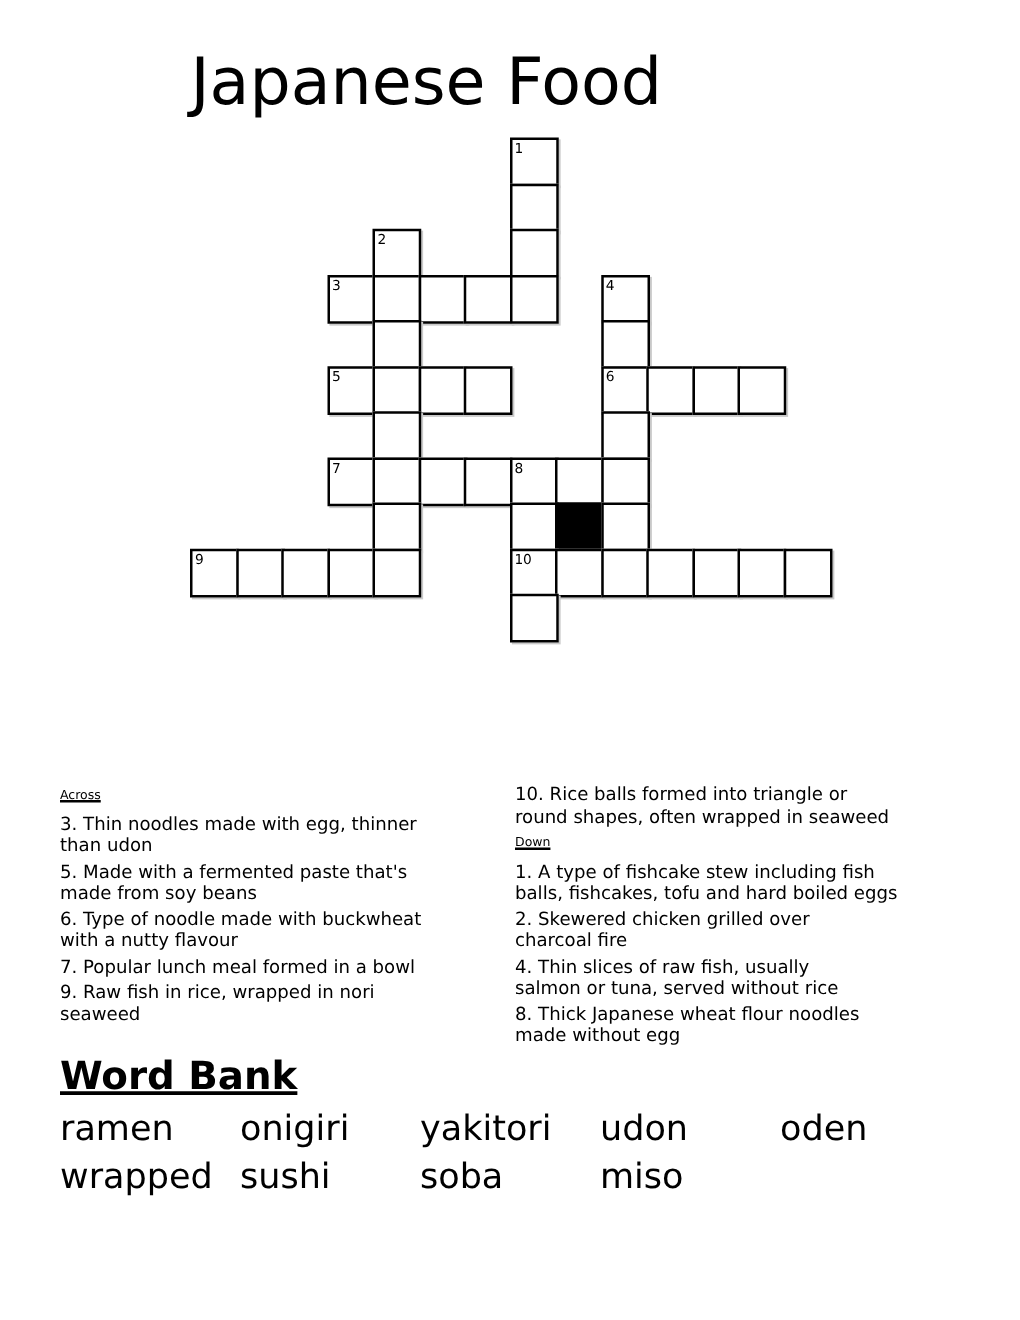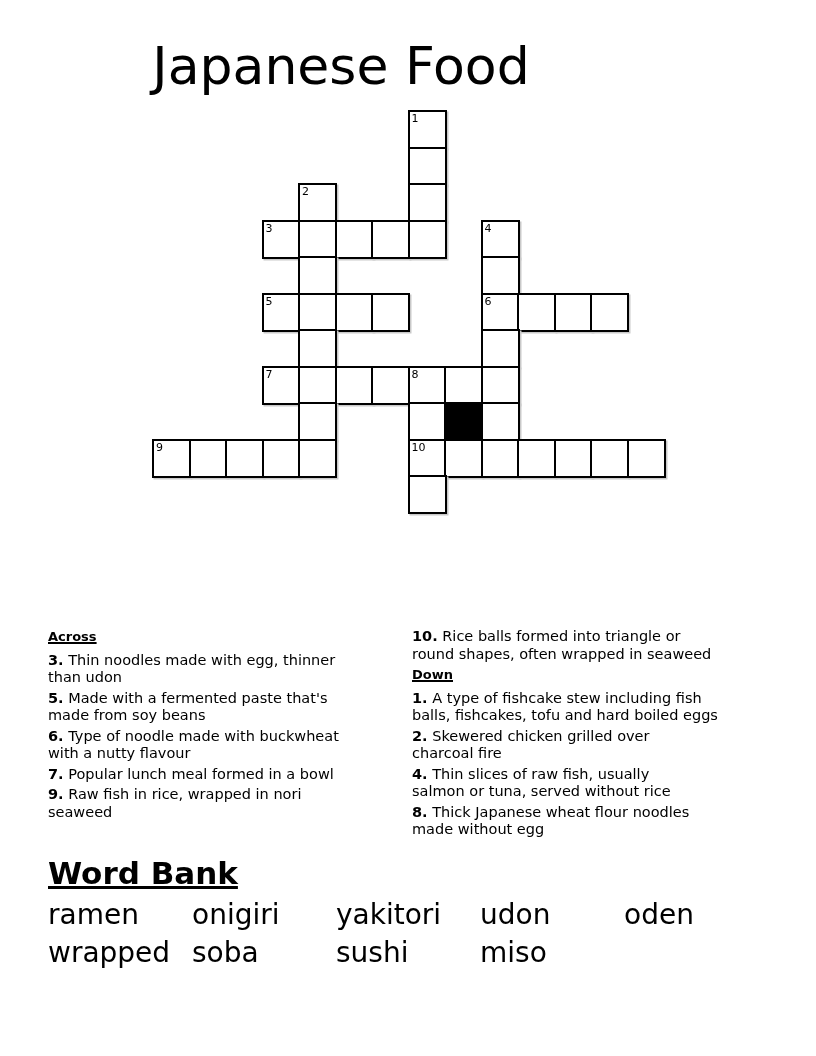--- a/index.html
+++ b/index.html
@@ -24,35 +24,35 @@
   .cell.black { background:#000000; }
   .cell-num {
     position:absolute; top:0; left:2px;
     font-size:11px; line-height:13px; color:#000000;
   }
   
   .clue-col { position:absolute; top:628px; }
   #clues-left  { left:48px;  width:352px; }
   #clues-right { left:412px; width:384px; }
   .clue-heading {
-    font-size:13px; line-height:17.5px; font-weight:bold;
+    font-size:10px; line-height:17.5px; font-weight:normal;
     text-decoration:underline; text-decoration-thickness:2px;
     margin:0 0 6px;
   }
   .clue {
     margin:0 0 3px; font-size:14.5px; line-height:17.5px;
     white-space:pre-wrap;
   }
-  .clue b { font-weight:bold; }
+  .clue b { font-weight:normal; }
   
   #wordbank { position:absolute; left:48px; top:844px; width:730px; }
   #wordbank-heading {
     font-size:31px; line-height:34px; font-weight:bold;
     text-decoration:underline; text-decoration-thickness:3px;
-    margin:12px 0 6px;
+    margin:0 0 6px;
   }
   .wb-row { display:flex; font-size:28px; line-height:38px; }
   .wb-word { flex:0 0 auto; width:144px; }
 </style>
 </head>
 <body>
 
 <h1 id="title">Japanese Food</h1>
 
 <div id="grid">
@@ -162,18 +162,18 @@
   <div id="wordbank-rows">
       <div class="wb-row">
         <span class="wb-word">ramen</span>
         <span class="wb-word">onigiri</span>
         <span class="wb-word">yakitori</span>
         <span class="wb-word">udon</span>
         <span class="wb-word">oden</span>
       </div>
       <div class="wb-row">
         <span class="wb-word">wrapped</span>
+        <span class="wb-word">sushi</span>
         <span class="wb-word">soba</span>
-        <span class="wb-word">sushi</span>
         <span class="wb-word">miso</span>
       </div>
     </div>
 </div>
 
 </body></html>

